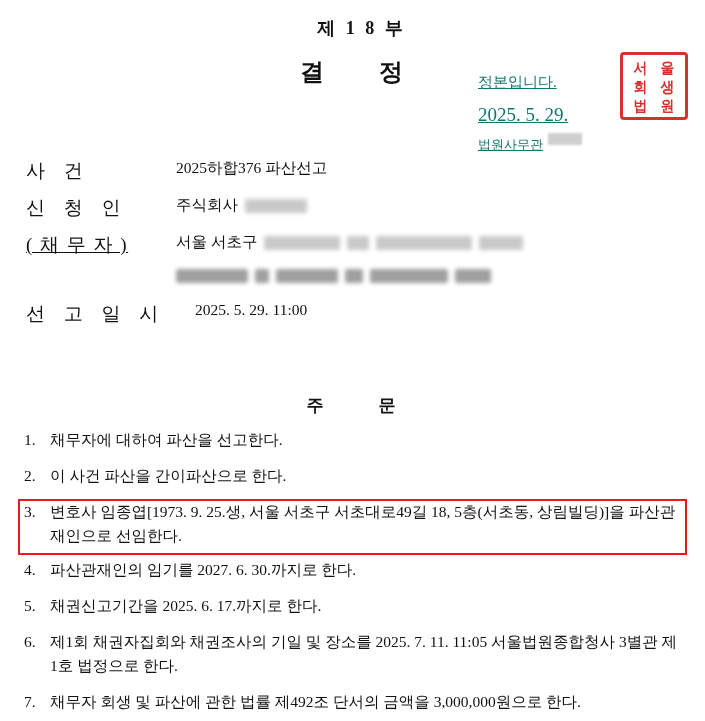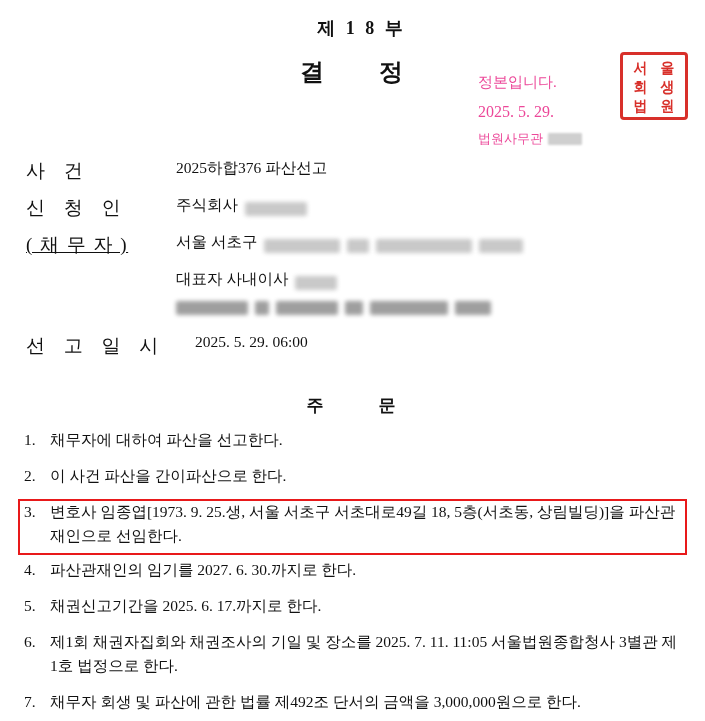--- a/index.html
+++ b/index.html
@@ -49,27 +49,28 @@
     padding-left: 1px;
   }
   .doc-kind .sp { display: inline-block; width: 52px; }
 
   
   .cert-block {
     position: absolute;
     top: 52px;
     left: 478px;
     width: 150px;
-    color: #ec4899;
+    color: #0f766e;
     font-size: 14px;
     line-height: 1.9;
+    text-decoration: underline;
   }
   .cert-line1 { font-size: 15px; }
-  .cert-line2 { font-size: 16px; }
-  .cert-line3 { font-size: 13px; display: flex; align-items: center; gap: 5px;}
+  .cert-line2 { font-size: 19px; }
+  .cert-line3 { font-size: 13px; display: flex; gap: 5px;}
   .redact-inline {
     display: inline-block;
     height: 12px;
     background: #cfcfcf;
     filter: blur(1.2px);
     border-radius: 1px;
     vertical-align: middle;
   }
 
   
@@ -120,21 +121,21 @@
   .flabel {
     width: 150px;
     flex: 0 0 150px;
     letter-spacing: 7px;
     font-size: 19px;
   }
   .flabel.tight { letter-spacing: 1.5px; text-decoration: underline; }
   .fvalue {
     flex: 1;
     display: flex;
-    align-items: flex-end;
+    align-items: center;
     gap: 7px;
     font-size: 15.5px;
   }
   .blur {
     display: inline-block;
     background: #c9c9c9;
     filter: blur(2.2px);
     border-radius: 2px;
     height: 14px;
   }
@@ -241,44 +242,37 @@
       <div class="flabel tight">( 채  무  자 )</div>
       <div class="fvalue">
         <span>서울 서초구</span>
         <span class="blur" style="width:76px;"></span>
         <span class="blur" style="width:22px;"></span>
         <span class="blur" style="width:96px;"></span>
         <span class="blur" style="width:44px;"></span>
       </div>
     </div>
 
-    <div class="frow">
-      <div class="flabel"></div>
-      <div class="fvalue">
-        <span>대표자 사내이사</span>
-        <span class="blur" style="width:42px;"></span>
-      </div>
-    </div>
 
     <div class="frow">
       <div class="flabel"></div>
       <div class="fvalue">
         <span class="blur dark" style="width:72px;"></span>
         <span class="blur dark" style="width:14px;"></span>
         <span class="blur dark" style="width:62px;"></span>
         <span class="blur dark" style="width:18px;"></span>
         <span class="blur dark" style="width:78px;"></span>
         <span class="blur dark" style="width:36px;"></span>
       </div>
     </div>
 
     <div class="frow" style="margin-top:12px;gap:19px;">
       <div class="flabel">선 고 일 시</div>
       <div class="fvalue">
-        <span>2025. 5. 29. 06:00</span>
+        <span>2025. 5. 29. 11:00</span>
       </div>
     </div>
 
   </div>
 
   <div class="order-heading">
     <span>주</span><span class="sp"></span><span>문</span>
   </div>
 
   <div class="order-list">

